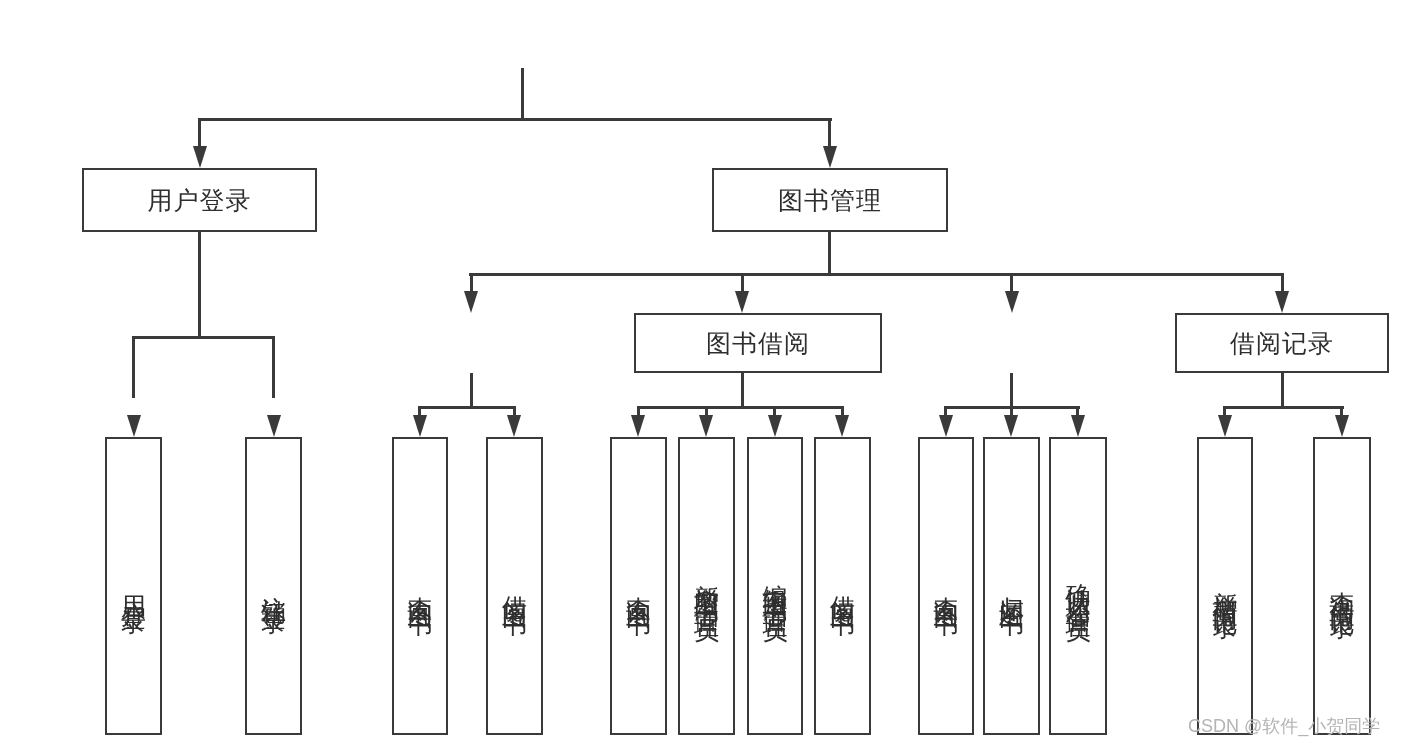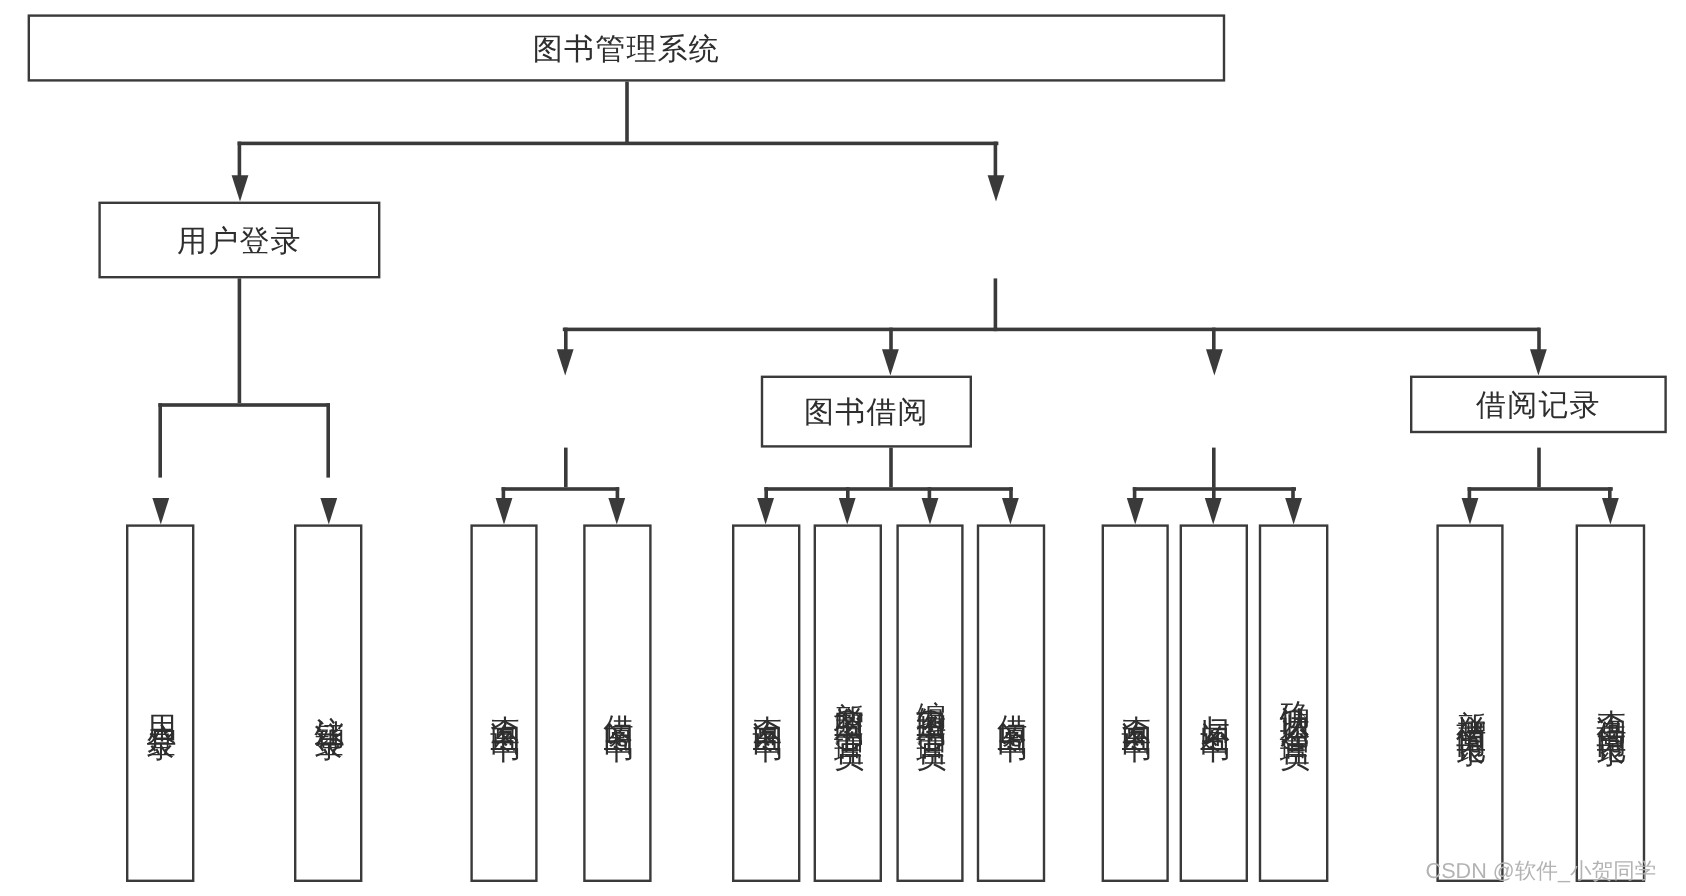--- a/index.html
+++ b/index.html
@@ -49,57 +49,57 @@
     font-size: 18px;
     color: #b3b3b3;
     white-space: nowrap;
   }
 </style>
 </head>
 <body>
 
 <div id="canvas">
 
-  <div class="box" style="left:23px; top:12px; width:998px; height:56px;">
-    <span class="hlabel">图书管理系统</span>
-  </div>
 
   <div class="vline" style="left:521px; top:68px; height:52px;"></div>
   <div class="hline" style="left:198px; top:118px; width:634px;"></div>
   <div class="vline" style="left:198px; top:118px; height:32px;"></div>
   <div class="arrow" style="left:193px; top:146px;"></div>
   <div class="vline" style="left:828px; top:118px; height:32px;"></div>
   <div class="arrow" style="left:823px; top:146px;"></div>
 
   <div class="box" style="left:82px; top:168px; width:235px; height:64px;">
     <span class="hlabel">用户登录</span>
+  </div>
+  <div class="box" style="left:712px; top:168px; width:236px; height:64px;">
+    <span class="hlabel">图书管理</span>
   </div>
 
   <div class="vline" style="left:198px; top:232px; height:104px;"></div>
   <div class="hline" style="left:132px; top:336px; width:143px;"></div>
   <div class="vline" style="left:132px; top:336px; height:62px;"></div>
   <div class="arrow" style="left:127px; top:415px;"></div>
   <div class="vline" style="left:272px; top:336px; height:62px;"></div>
   <div class="arrow" style="left:267px; top:415px;"></div>
 
   <div class="vline" style="left:828px; top:232px; height:44px;"></div>
   <div class="hline" style="left:469px; top:273px; width:814px;"></div>
   <div class="vline" style="left:470px; top:273px; height:22px;"></div>
   <div class="arrow" style="left:464px; top:291px;"></div>
   <div class="vline" style="left:741px; top:273px; height:22px;"></div>
   <div class="arrow" style="left:735px; top:291px;"></div>
   <div class="vline" style="left:1010px; top:273px; height:22px;"></div>
   <div class="arrow" style="left:1005px; top:291px;"></div>
   <div class="vline" style="left:1281px; top:273px; height:22px;"></div>
   <div class="arrow" style="left:1275px; top:291px;"></div>
 
-  <div class="box" style="left:634px; top:313px; width:176px; height:60px;">
+  <div class="box" style="left:634px; top:313px; width:248px; height:60px;">
     <span class="hlabel">图书借阅</span>
   </div>
-  <div class="box" style="left:1175px; top:313px; width:214px; height:48px;">
+  <div class="box" style="left:1175px; top:313px; width:214px; height:60px;">
     <span class="hlabel">借阅记录</span>
   </div>
 
   <div class="vline" style="left:470px; top:373px; height:33px;"></div>
   <div class="hline" style="left:418px; top:406px; width:98px;"></div>
   <div class="vline" style="left:418px; top:406px; height:14px;"></div>
   <div class="arrow" style="left:413px; top:415px;"></div>
   <div class="vline" style="left:513px; top:406px; height:14px;"></div>
   <div class="arrow" style="left:507px; top:415px;"></div>
 

